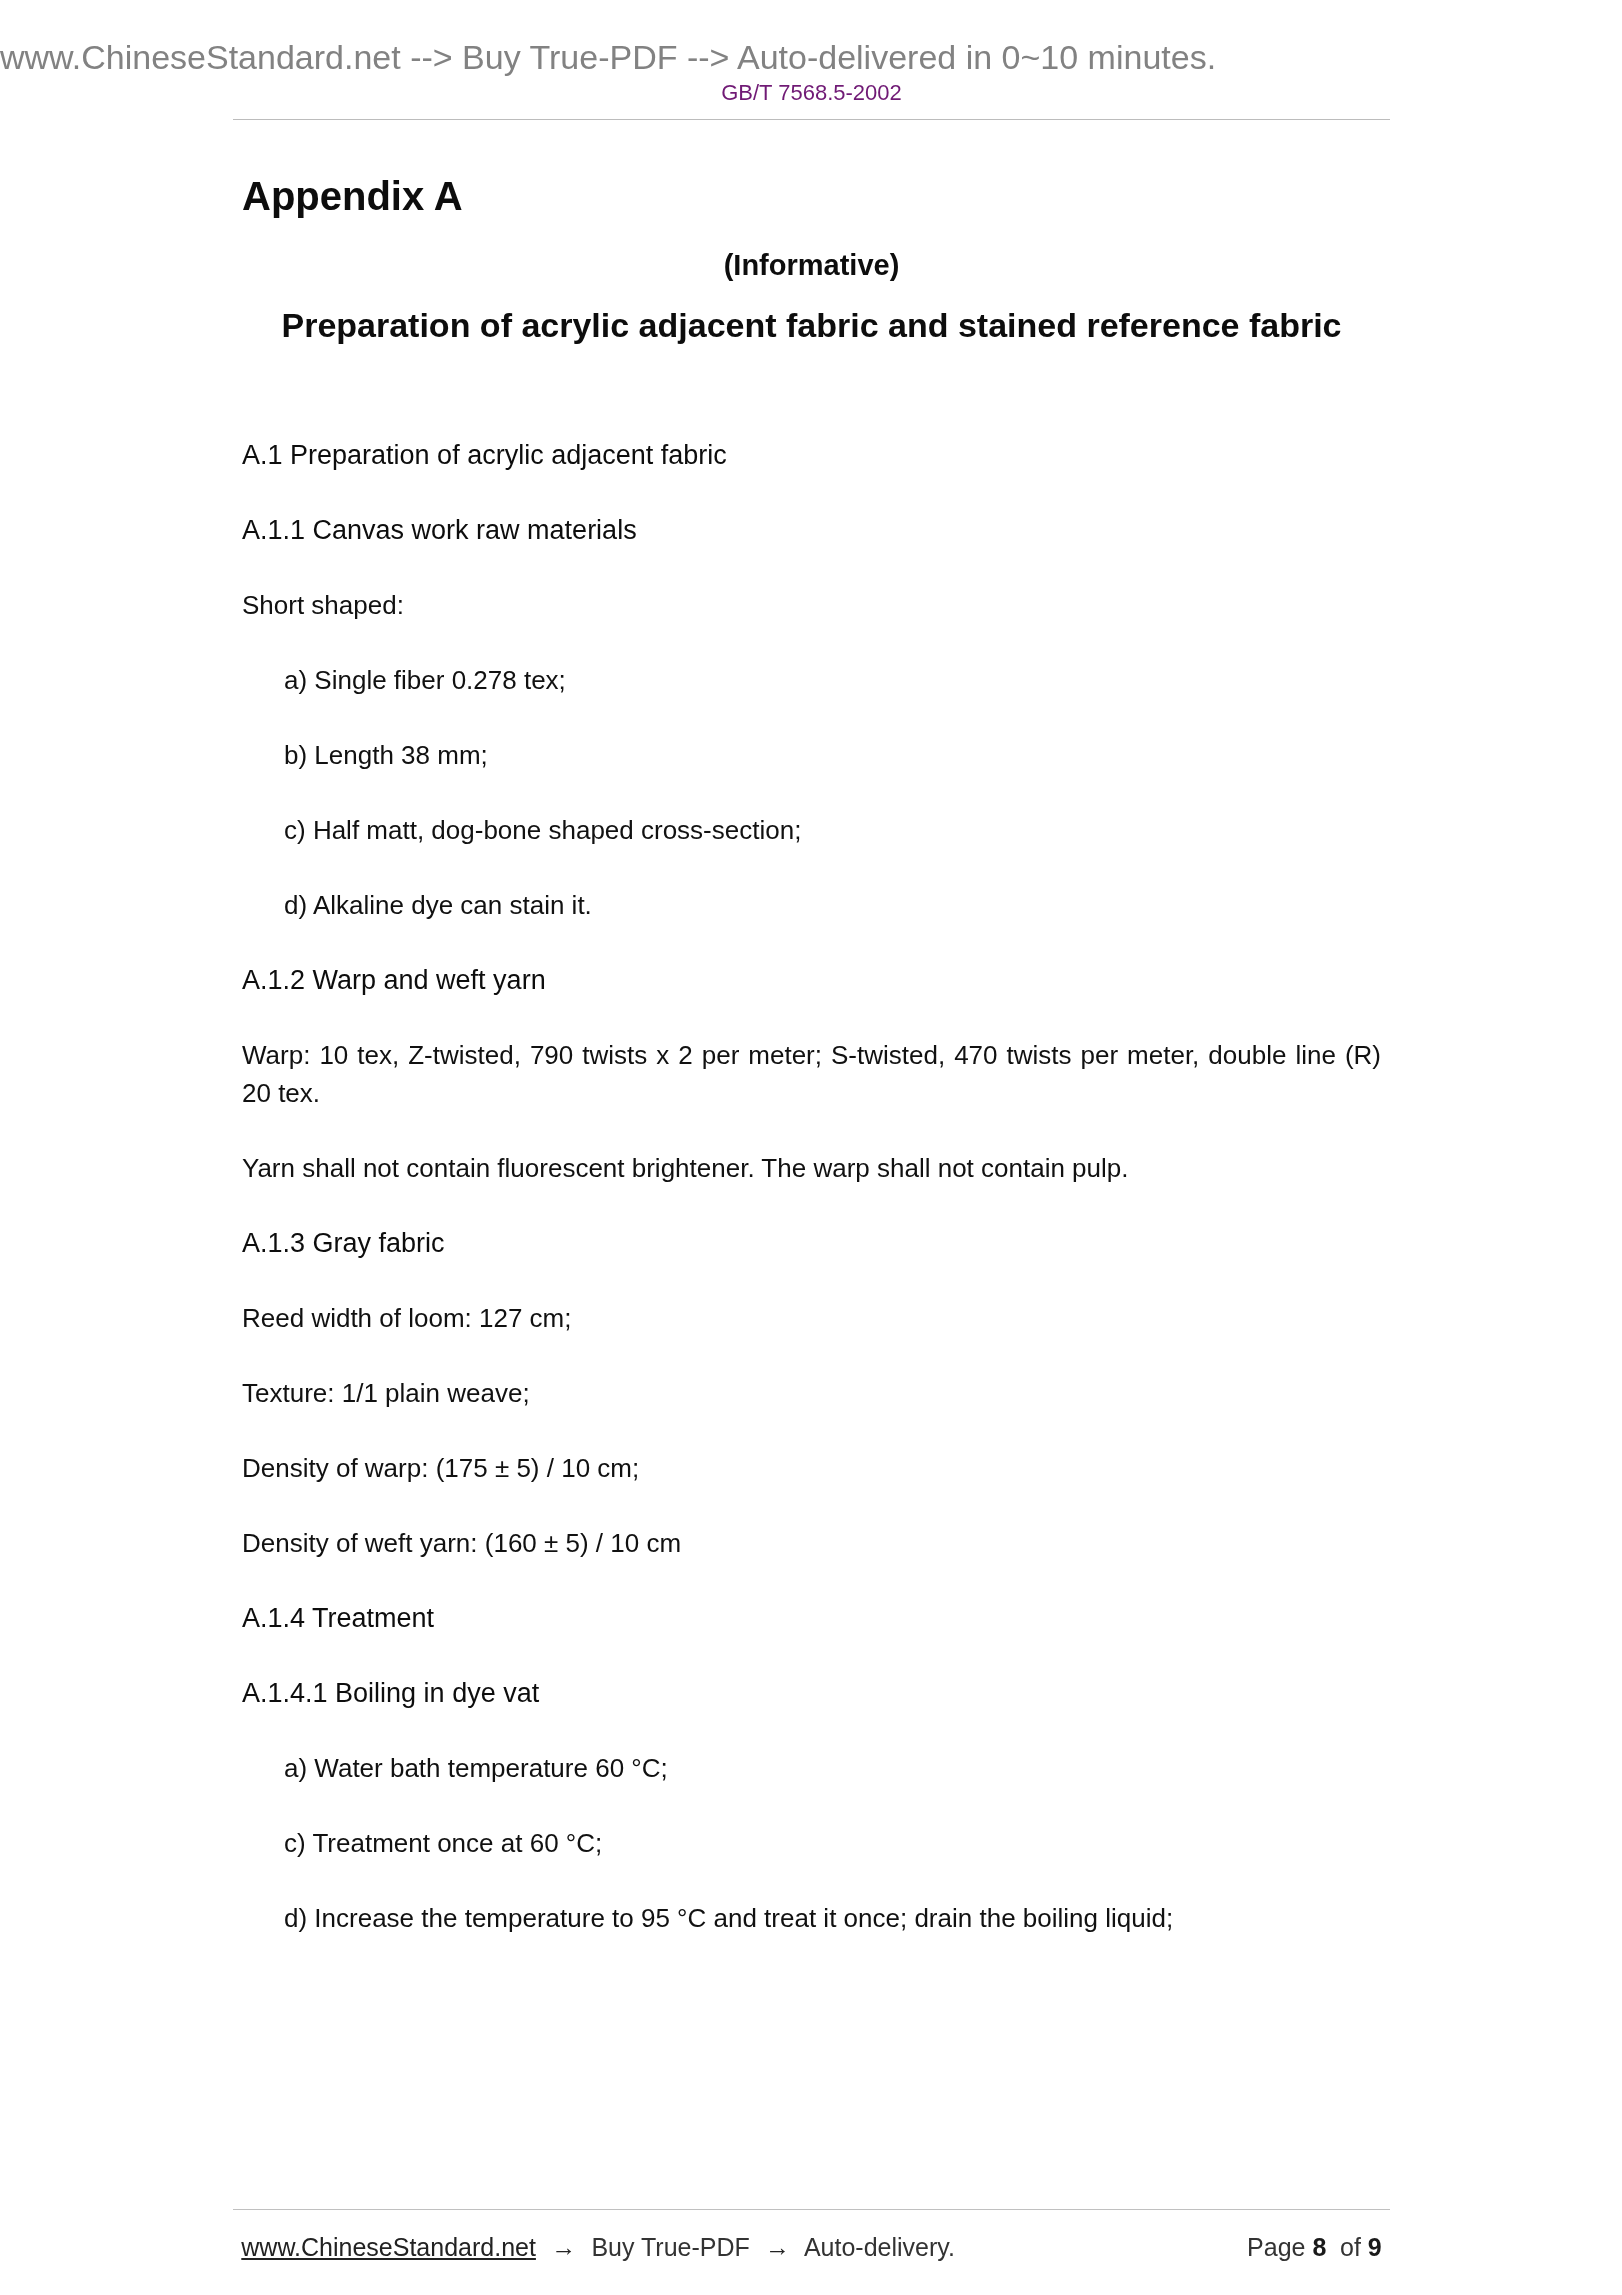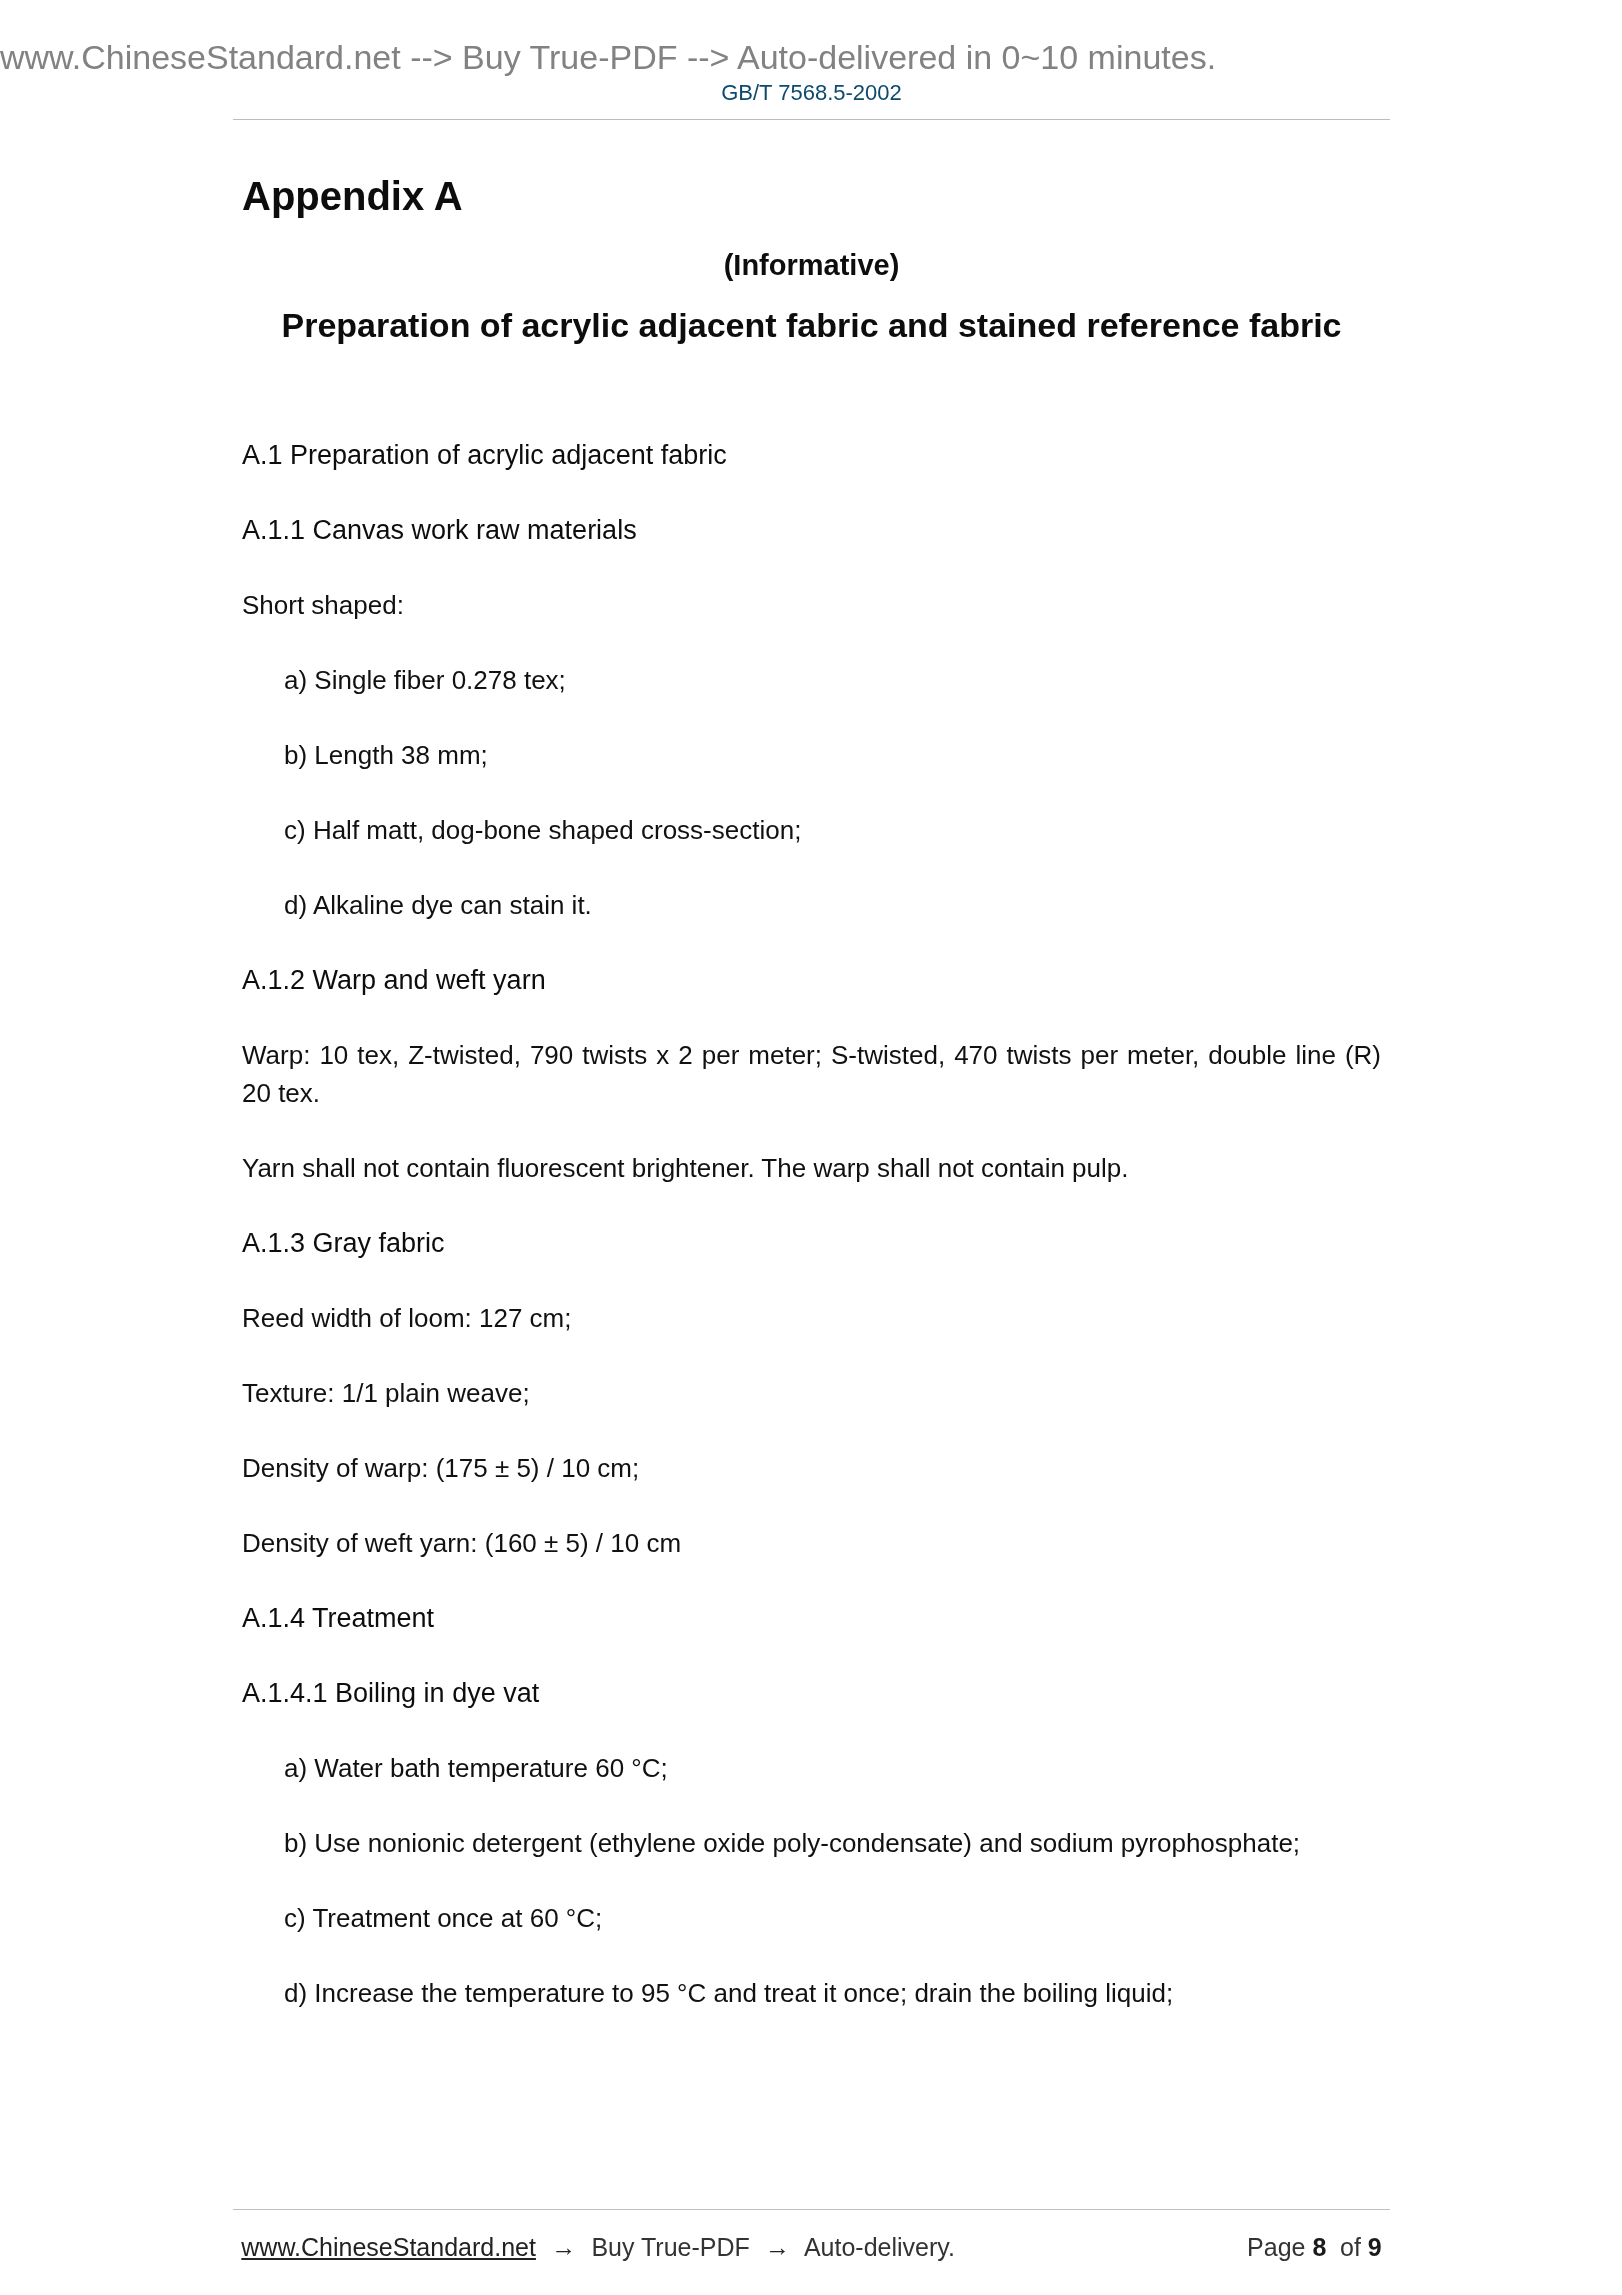--- a/index.html
+++ b/index.html
@@ -21,21 +21,21 @@
   
   .promo {
     text-align: left;
     color: #828282;
     font-size: 34px;
     line-height: 40px;
     white-space: nowrap;
   }
   .std-code {
     text-align: center;
-    color: #0c4a6e;
+    color: #701a75;
     font-size: 22px;
     line-height: 25px;
     margin-top: 3.3px;
   }
   .rule {
     border: none;
     border-top: 1.7px solid #bcbcbc;
     margin: 13.3px 233px 0 233px;
   }
   
@@ -142,21 +142,20 @@
       <div class="p">Warp: 10 tex, Z-twisted, 790 twists x 2 per meter; S-twisted, 470 twists per meter, double line (R) 20 tex.</div>
       <div class="p">Yarn shall not contain fluorescent brightener. The warp shall not contain pulp.</div>
       <div class="h">A.1.3 Gray fabric</div>
       <div class="p">Reed width of loom: 127 cm;</div>
       <div class="p">Texture: 1/1 plain weave;</div>
       <div class="p">Density of warp: (175 ± 5) / 10 cm;</div>
       <div class="p">Density of weft yarn: (160 ± 5) / 10 cm</div>
       <div class="h">A.1.4 Treatment</div>
       <div class="h">A.1.4.1 Boiling in dye vat</div>
       <div class="li">a) Water bath temperature 60 °C;</div>
-      <div class="li">b) Use nonionic detergent (ethylene oxide poly-condensate) and sodium pyrophosphate;</div>
       <div class="li">c) Treatment once at 60 °C;</div>
       <div class="li">d) Increase the temperature to 95 °C and treat it once; drain the boiling liquid;</div>
     </div>
   </div>
 
   <div class="footer">
     <div class="footer-row">
       <div class="footer-left">
         <a>www.ChineseStandard.net</a>
         <span class="arrow">→</span>

